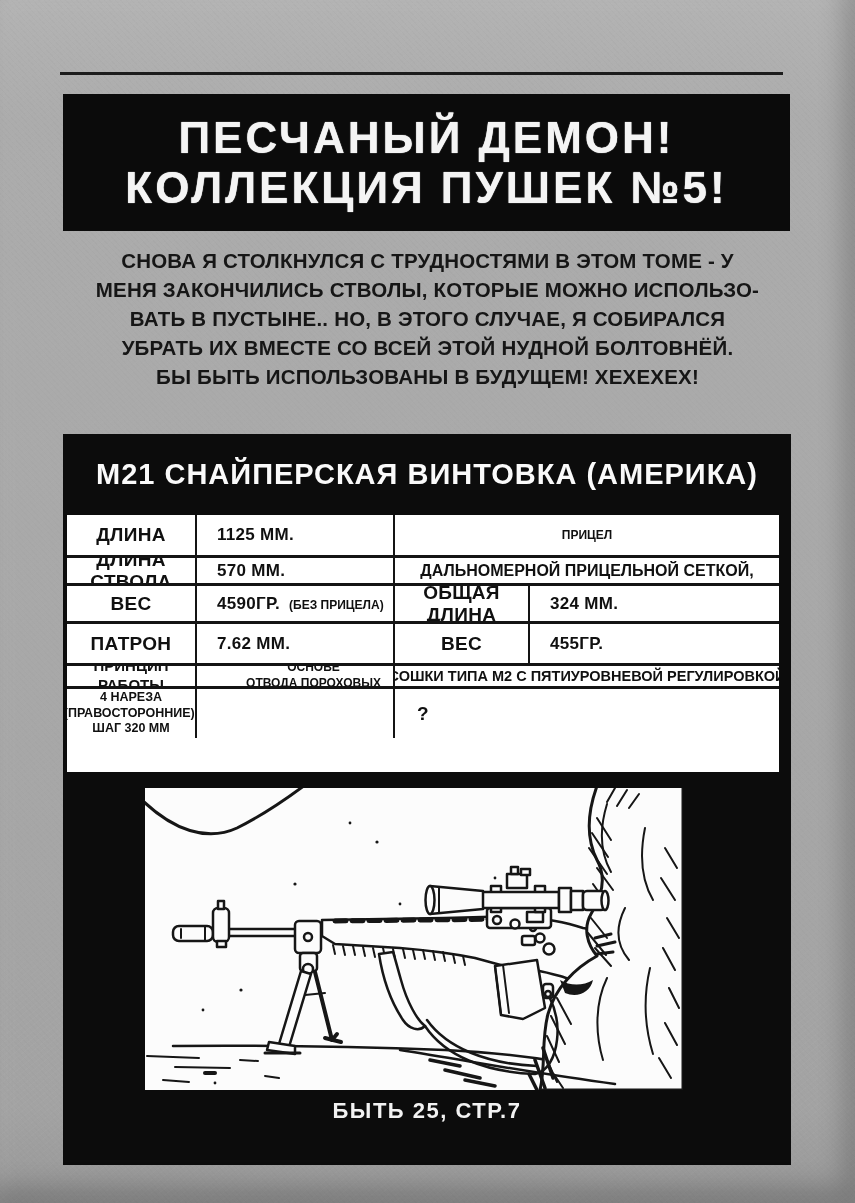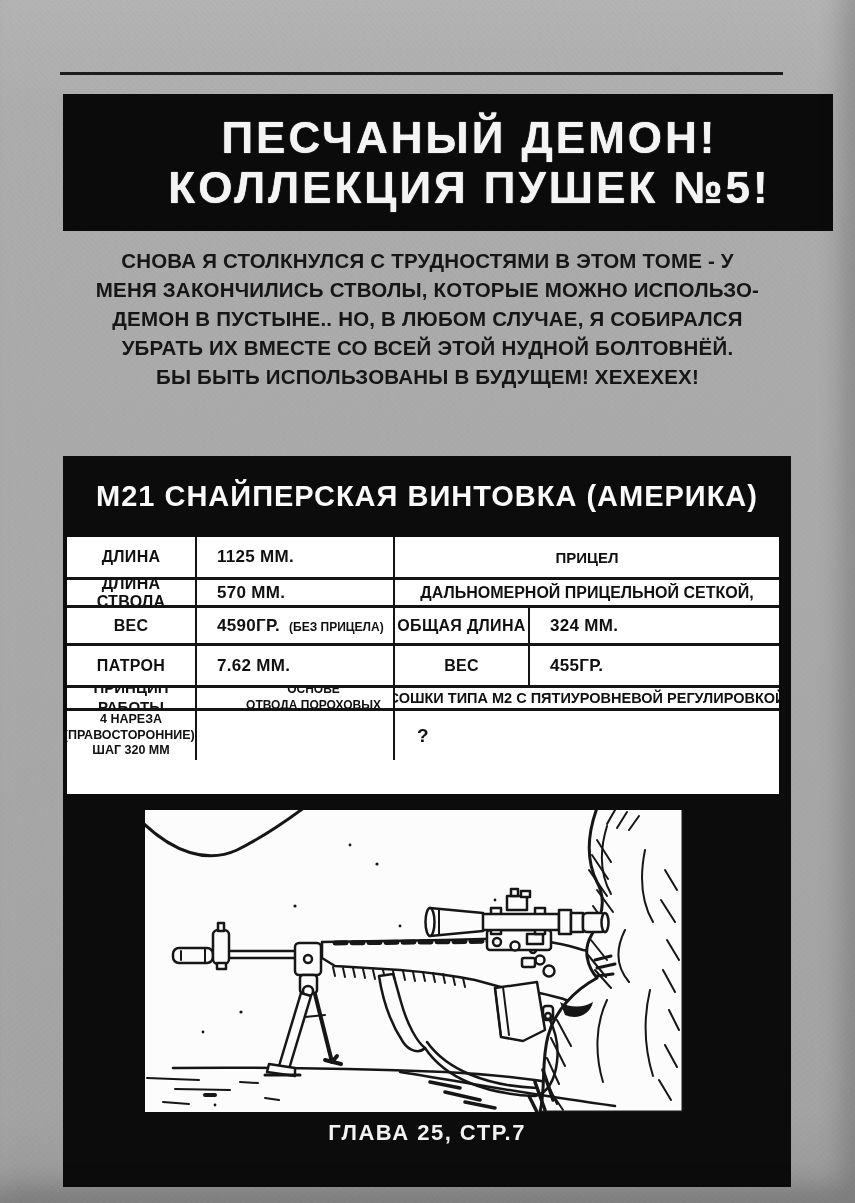--- a/index.html
+++ b/index.html
@@ -20,60 +20,60 @@
     position:absolute;inset:0;pointer-events:none;opacity:.35;
     background:
       repeating-linear-gradient(47deg, rgba(0,0,0,.035) 0 1px, transparent 1px 4px),
       repeating-linear-gradient(-39deg, rgba(255,255,255,.05) 0 1px, transparent 1px 5px);
   }
   .top-rule{
     position:absolute;left:60px;top:72px;width:723px;height:3px;background:#1c1c1c;
   }
   .title-block{
     position:absolute;left:63px;top:94px;width:727px;height:137px;background:#0b0b0b;
-    display:flex;flex-direction:column;align-items:center;justify-content:center;gap:2px;padding-left:43px;
+    display:flex;flex-direction:column;align-items:center;justify-content:center;gap:2px;
   }
   .title-line{
     color:#f4f4f4;font-weight:bold;font-size:44px;line-height:48px;letter-spacing:3px;
     white-space:nowrap;transform:scaleY(1.02);
     text-shadow:0 0 1px #fff;
   }
   .intro{
     position:absolute;left:0;top:246px;width:855px;text-align:center;
   }
   .intro-line{
     font-size:20.5px;font-weight:bold;color:#161616;line-height:29px;white-space:nowrap;
     letter-spacing:.2px;
   }
   .gun-card{
-    position:absolute;left:63px;top:456px;width:728px;height:731px;background:#0c0c0c;
+    position:absolute;left:63px;top:434px;width:728px;height:731px;background:#0c0c0c;
   }
   .card-title{
     position:absolute;left:0;top:24px;width:100%;text-align:center;
     color:#fafafa;font-weight:bold;font-size:29px;letter-spacing:1px;white-space:nowrap;
   }
   .spec-table{
     position:absolute;left:4px;top:81px;width:712px;height:257px;background:#ffffff;color:#101010;
   }
   .trow{display:grid;box-sizing:border-box;border-bottom:3px solid #141414;}
   .trow.last{border-bottom:none;}
   .cols3{grid-template-columns:130px 198px 1fr;}
   .cols4{grid-template-columns:130px 198px 135px 1fr;}
   .cell{
     border-right:2px solid #141414;display:flex;flex-direction:column;
     align-items:center;justify-content:center;text-align:center;
     font-weight:bold;overflow:hidden;
   }
   .cell.end{border-right:none;}
-  .lab{font-size:16px;letter-spacing:.3px;}
+  .lab{font-size:19px;letter-spacing:.3px;}
   .val{align-items:flex-start;}
   .val .v-row{display:flex;align-items:baseline;padding-left:20px;}
   .v{font-size:17px;letter-spacing:.3px;white-space:nowrap;}
   .v-note{font-size:12px;margin-left:9px;white-space:nowrap;}
-  .span-cell{font-size:15px;}
+  .span-cell{font-size:12px;}
   .small-span{font-size:16px;line-height:1.45;padding:0 12px;}
   .ml{line-height:1.3;}
   .ml span{display:block;}
   .lab2l{font-size:15px;line-height:1.25;}
   .val2l{font-size:12px;line-height:1.3;margin-left:37px;}
   .val3l{font-size:12.5px;line-height:1.25;}
   .bipod-span{font-size:14.5px;white-space:nowrap;}
   .qmark{font-size:19px;}
   .illustration{
     position:absolute;left:82px;top:354px;width:538px;height:302px;background:#fcfcfc;overflow:hidden;
@@ -92,21 +92,21 @@
   <div class="top-rule"></div>
 
   <div class="title-block">
     <div class="title-line">ПЕСЧАНЫЙ ДЕМОН!</div>
     <div class="title-line">КОЛЛЕКЦИЯ ПУШЕК №5!</div>
   </div>
 
   <div class="intro">
     <div class="intro-line">СНОВА Я СТОЛКНУЛСЯ С ТРУДНОСТЯМИ В ЭТОМ ТОМЕ - У</div>
     <div class="intro-line">МЕНЯ ЗАКОНЧИЛИСЬ СТВОЛЫ, КОТОРЫЕ МОЖНО ИСПОЛЬЗО-</div>
-    <div class="intro-line">ДЕМОН В ПУСТЫНЕ.. НО, В ЛЮБОМ СЛУЧАЕ, Я СОБИРАЛСЯ</div>
+    <div class="intro-line">ВАТЬ В ПУСТЫНЕ.. НО, В ЭТОГО СЛУЧАЕ, Я СОБИРАЛСЯ</div>
     <div class="intro-line">УБРАТЬ ИХ ВМЕСТЕ СО ВСЕЙ ЭТОЙ НУДНОЙ БОЛТОВНЁЙ.</div>
     <div class="intro-line">БЫ БЫТЬ ИСПОЛЬЗОВАНЫ В БУДУЩЕМ! ХЕХЕХЕХ!</div>
   </div>
 
   <div class="gun-card">
     <div class="card-title">М21 СНАЙПЕРСКАЯ ВИНТОВКА (АМЕРИКА)</div>
 
     <div class="spec-table">
 
       <div class="trow cols3" style="height:43px">
@@ -280,15 +280,15 @@
 
         <path d="M 234,166 C 238,192 246,214 258,232 C 264,241 274,244 280,238 C 272,232 262,214 256,192 C 252,178 250,170 248,164 Z" fill="#fcfcfc"></path>
         <path d="M 280,238 C 300,268 340,284 390,286 M 282,232 C 302,260 342,276 392,278 M 390,286 C 402,284 410,270 412,252 C 414,236 410,220 404,208"></path>
         <rect x="398" y="196" width="10" height="14" rx="3" fill="#fcfcfc"></rect>
         <circle cx="403" cy="206" r="3"></circle>
 
         <path d="M 255,262 C 320,272 380,284 470,296" stroke-width="2.5"></path>
       </svg>
     </div>
 
-    <div class="caption">ГЛАВА 25, СТР.7</div>
+    <div class="caption">БЫТЬ 25, СТР.7</div>
   </div>
 </div>
 
 </body></html>

